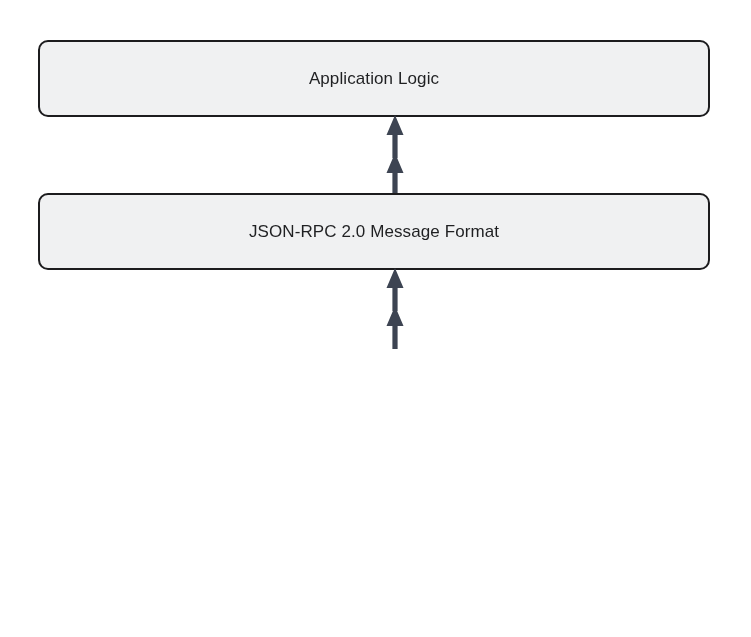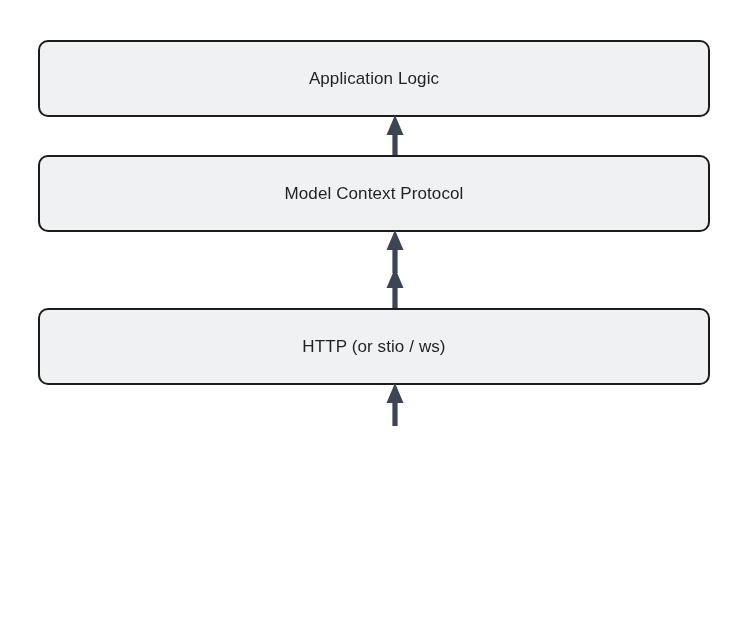--- a/index.html
+++ b/index.html
@@ -77,52 +77,47 @@
     </div>
 
     <div class="gap">
       <span class="arrow-wrap">
         <svg width="40" height="44" viewBox="0 0 40 44" aria-hidden="true">
           <polygon points="20,1 28.5,21 22.6,21 22.6,44 17.4,44 17.4,21 11.5,21" fill="#3d4452"></polygon>
         </svg>
       </span>
     </div>
 
+
+    <div class="gap">
+      <span class="arrow-wrap">
+        <svg width="40" height="44" viewBox="0 0 40 44" aria-hidden="true">
+          <polygon points="20,1 28.5,21 22.6,21 22.6,44 17.4,44 17.4,21 11.5,21" fill="#3d4452"></polygon>
+        </svg>
+      </span>
+    </div>
+
     <div class="layer-row">
       <div class="layer-box">
-        <span class="layer-label">Model Context Protocol</span>
+        <span class="layer-label">JSON-RPC 2.0 Message Format</span>
       </div>
     </div>
 
     <div class="gap">
       <span class="arrow-wrap">
         <svg width="40" height="44" viewBox="0 0 40 44" aria-hidden="true">
           <polygon points="20,1 28.5,21 22.6,21 22.6,44 17.4,44 17.4,21 11.5,21" fill="#3d4452"></polygon>
         </svg>
       </span>
     </div>
 
 
     <div class="gap">
       <span class="arrow-wrap">
         <svg width="40" height="44" viewBox="0 0 40 44" aria-hidden="true">
           <polygon points="20,1 28.5,21 22.6,21 22.6,44 17.4,44 17.4,21 11.5,21" fill="#3d4452"></polygon>
         </svg>
       </span>
     </div>
 
-    <div class="layer-row">
-      <div class="layer-box">
-        <span class="layer-label">HTTP (or stio / ws)</span>
-      </div>
-    </div>
-
-    <div class="gap">
-      <span class="arrow-wrap">
-        <svg width="40" height="44" viewBox="0 0 40 44" aria-hidden="true">
-          <polygon points="20,1 28.5,21 22.6,21 22.6,44 17.4,44 17.4,21 11.5,21" fill="#3d4452"></polygon>
-        </svg>
-      </span>
-    </div>
-
 
   </div>
 </div>
 
 </body></html>

